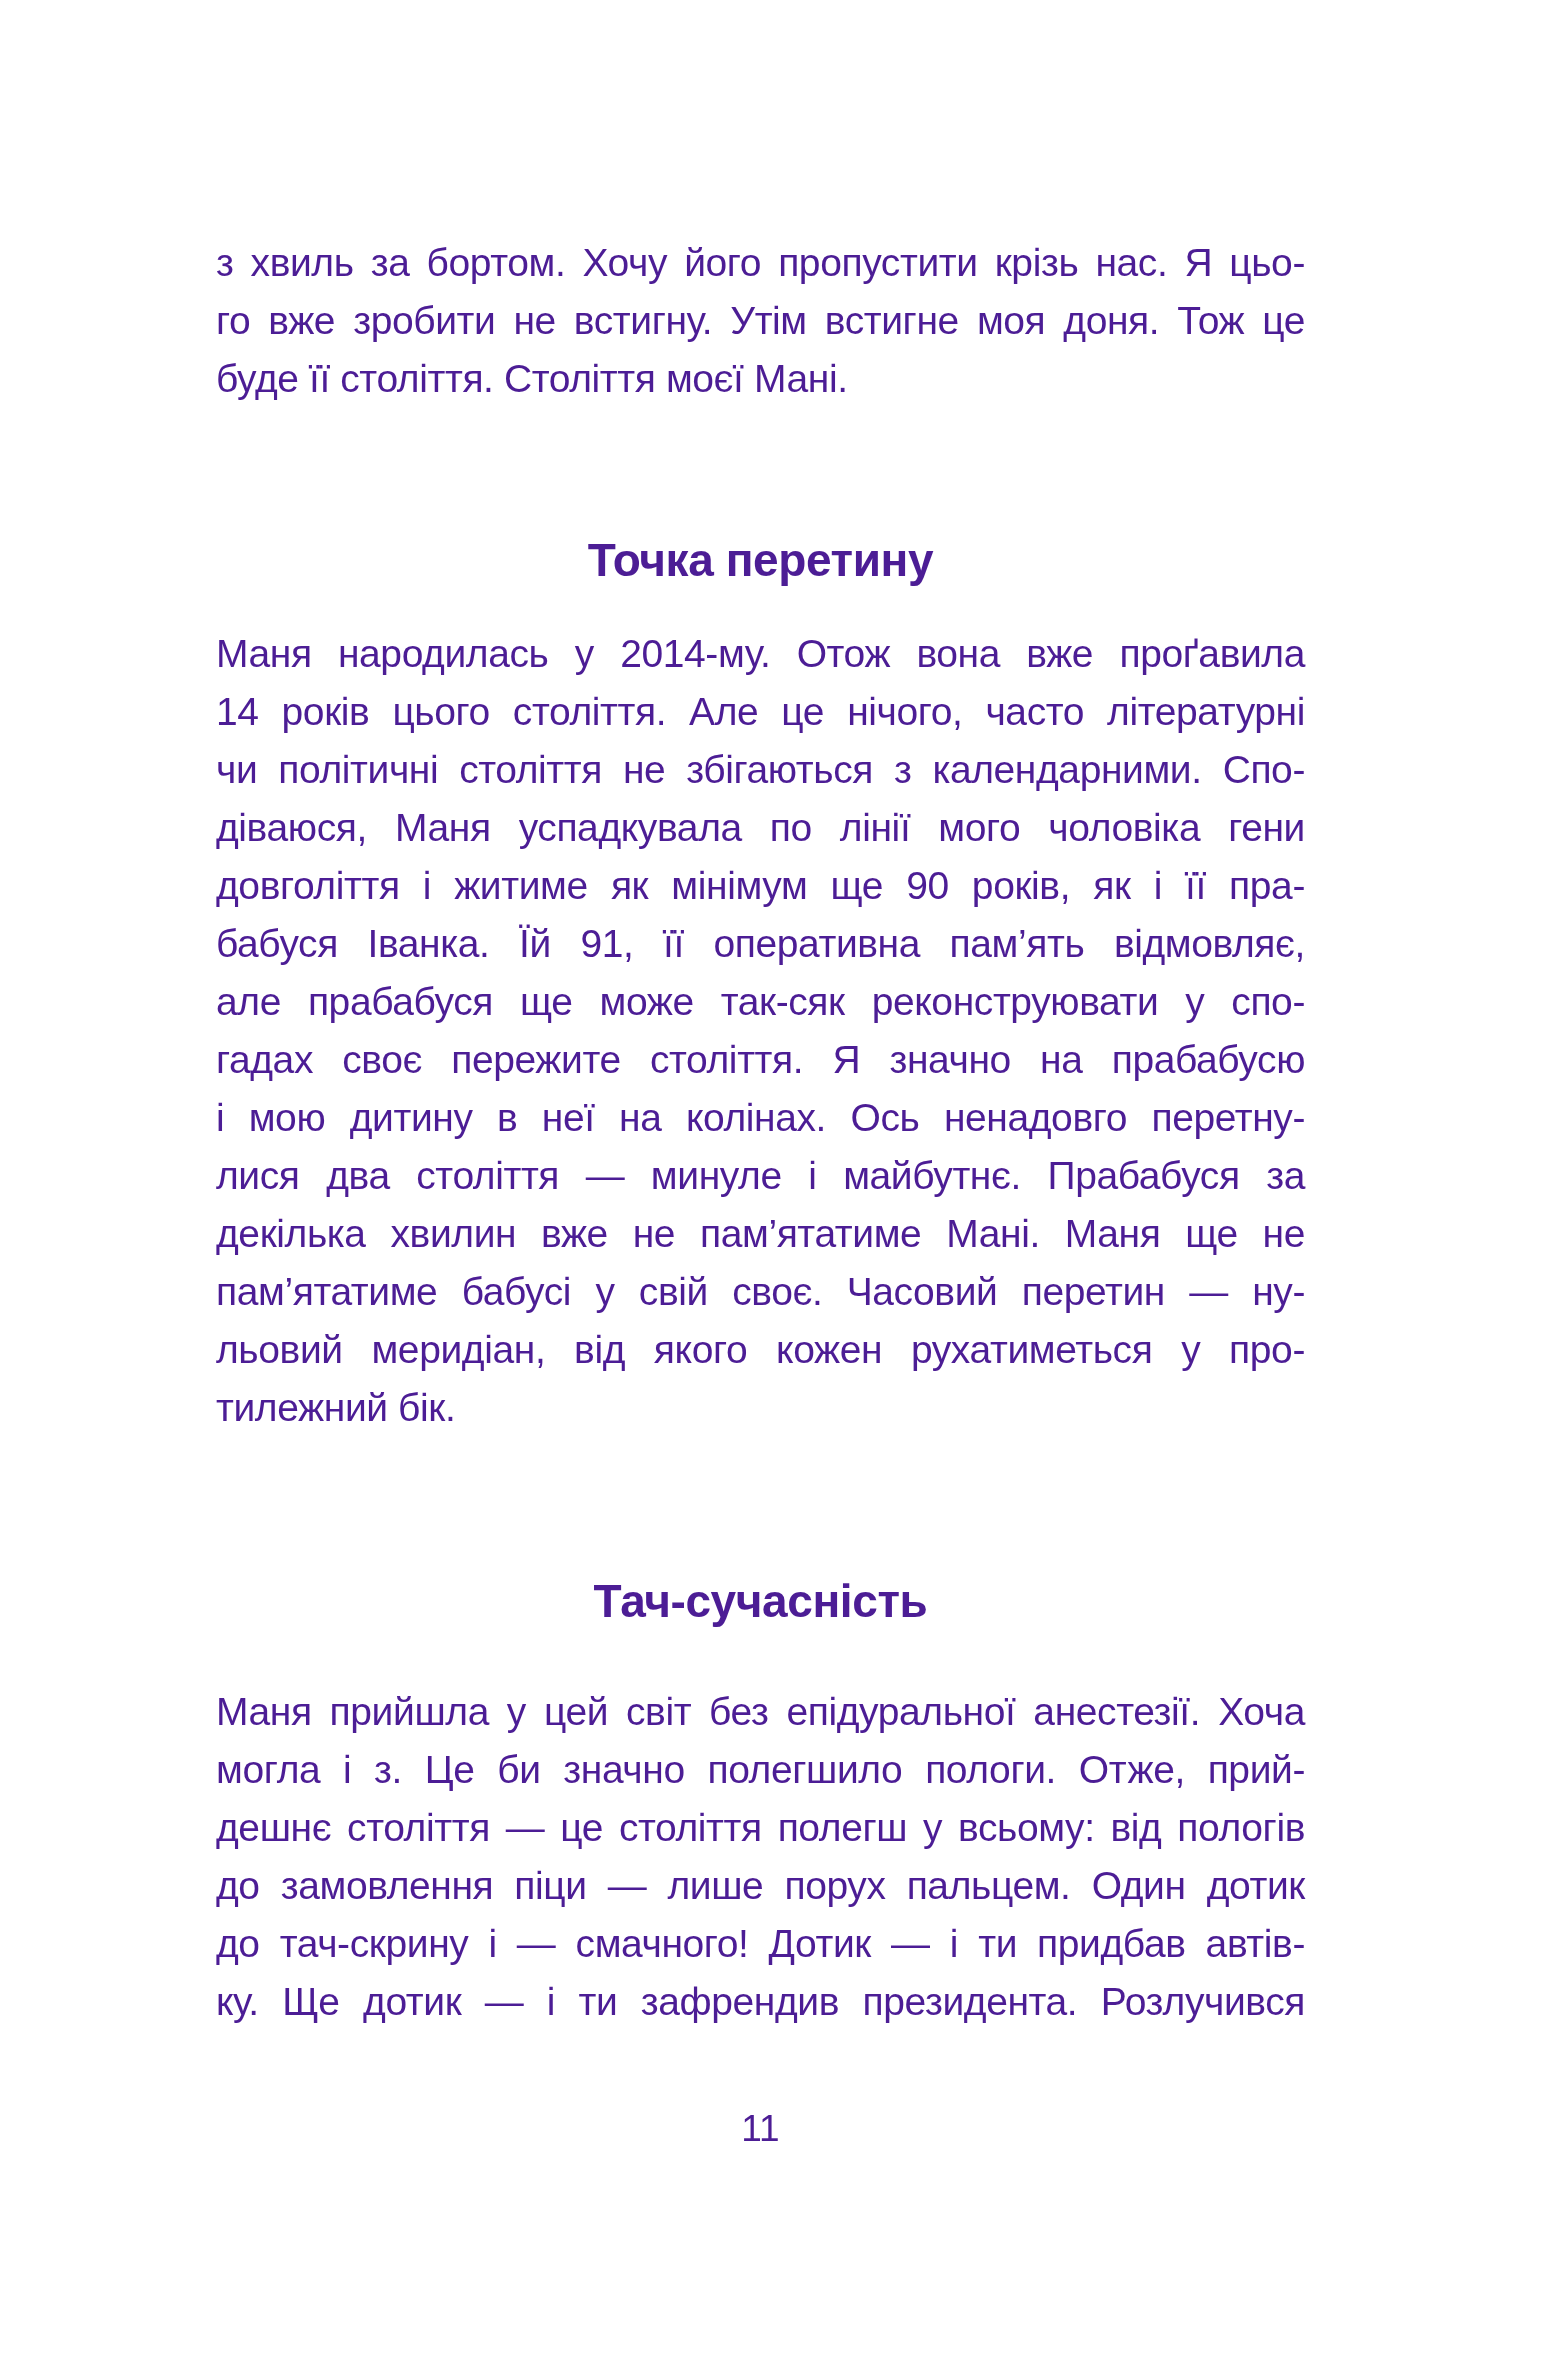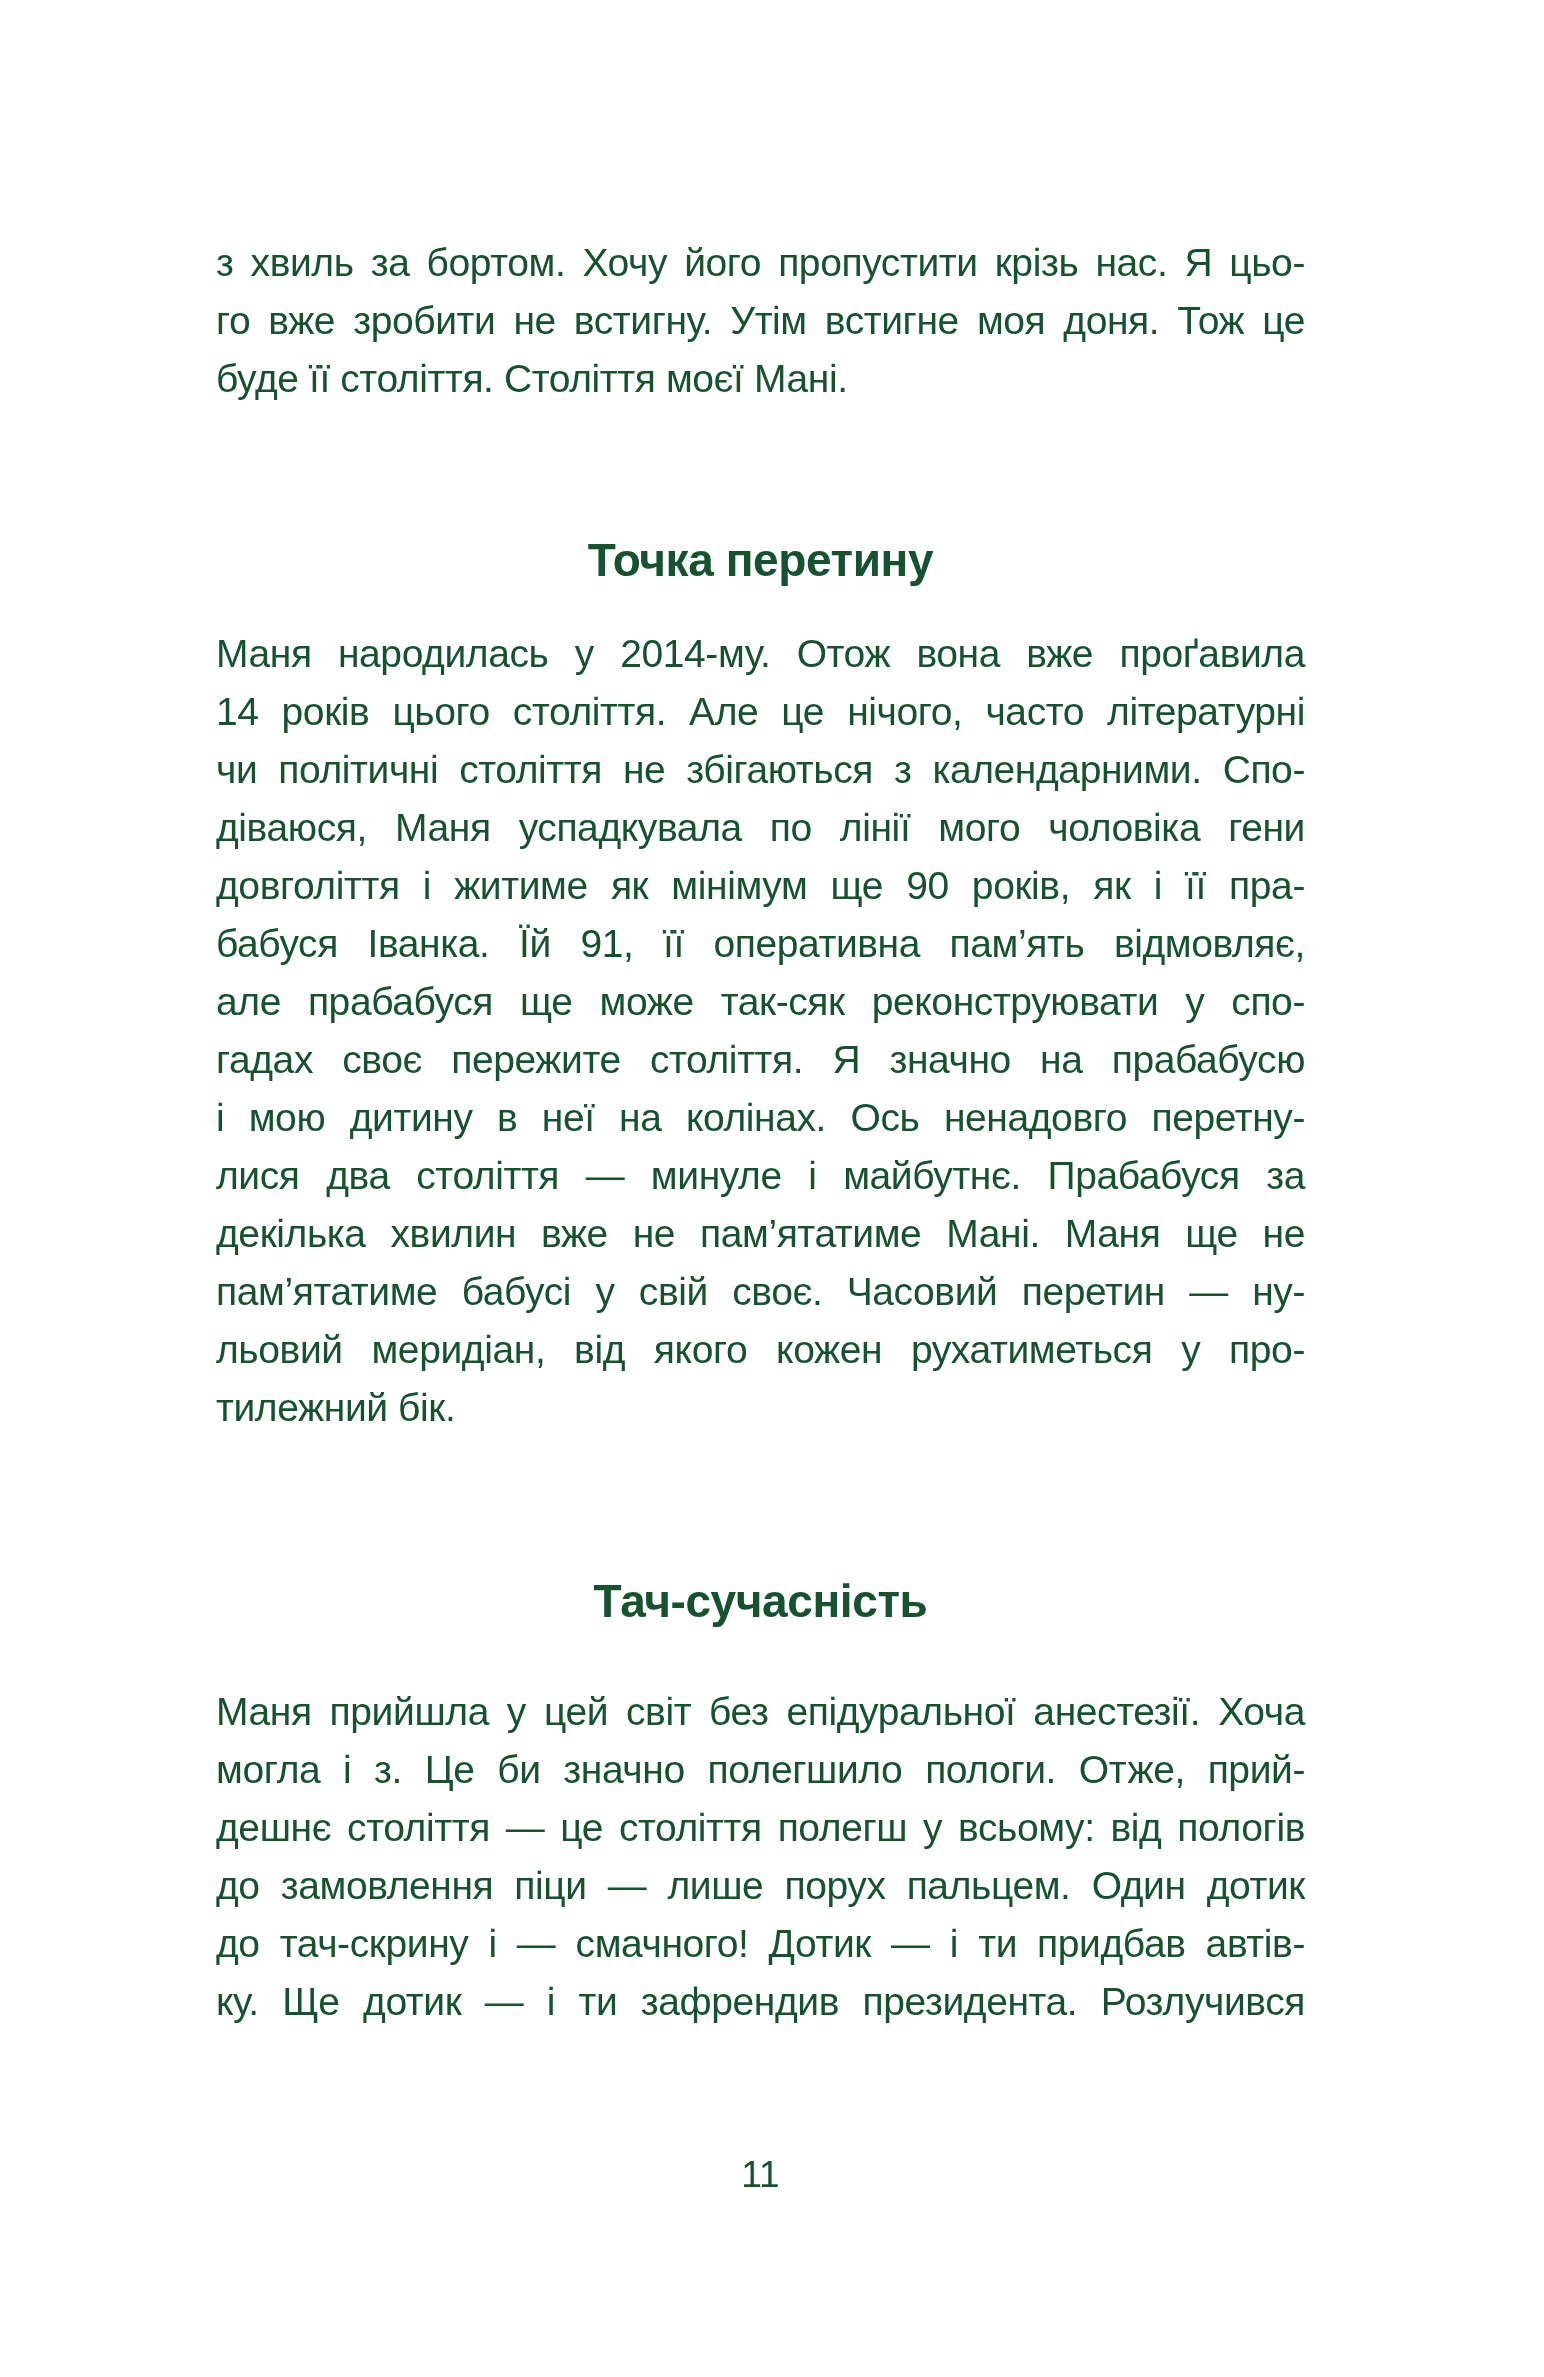--- a/index.html
+++ b/index.html
@@ -6,21 +6,21 @@
     margin: 0;
     padding: 0;
     background: #ffffff;
   }
   .page {
     position: relative;
     width: 1545px;
     height: 2377px;
     background: #ffffff;
     font-family: "Liberation Sans", "DejaVu Sans", sans-serif;
-    color: #14532d;
+    color: #4c1d95;
     overflow: hidden;
   }
   .content {
     position: absolute;
     left: 216px;
     top: 0;
     width: 1089px;
   }
   .para { margin: 0; }
   .line {
@@ -42,21 +42,21 @@
     letter-spacing: -0.4px;
     text-align: center;
   }
   
   .blk-0 { margin-top: 234px; }
   .blk-1 { margin-top: 123px; }
   .blk-2 { margin-top: 36px;  }
   .blk-3 { margin-top: 135px; }
   .blk-4 { margin-top: 53px;  }
   .page-number {
-    margin-top: 120px;
+    margin-top: 74px;
     font-size: 37px;
     line-height: 48px;
     text-align: center;
     letter-spacing: 0;
   }
 </style>
 </head>
 <body>
 
 <div class="page">

